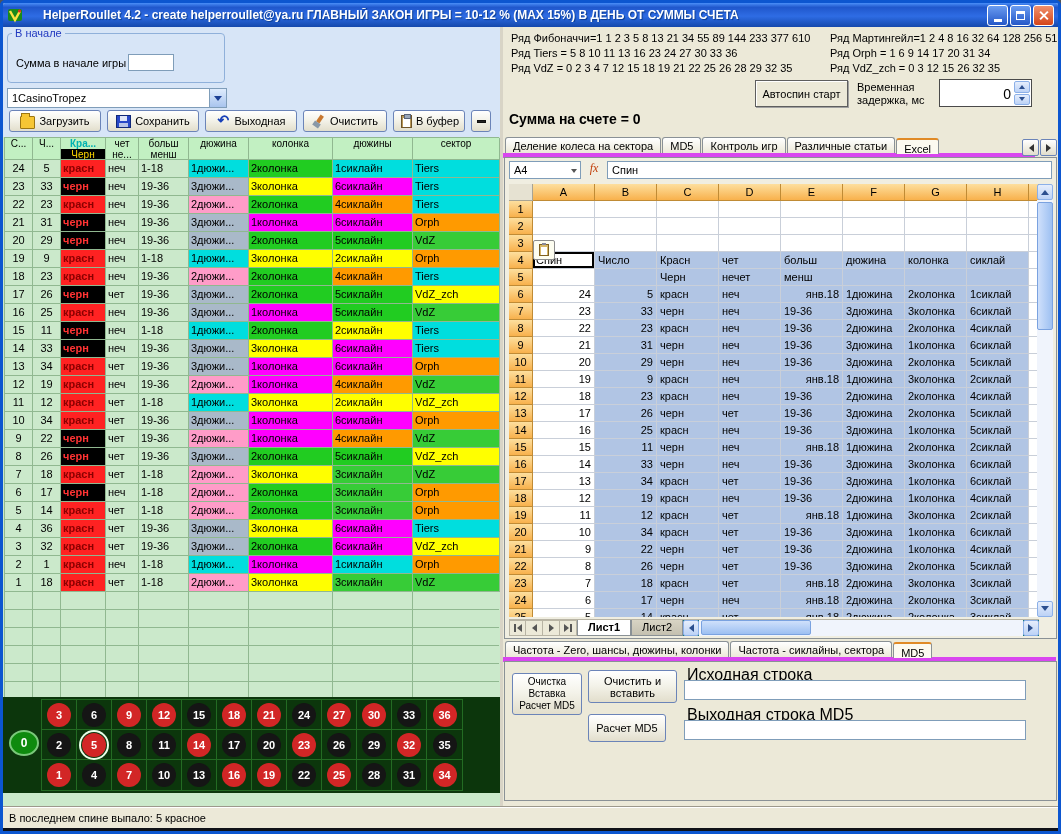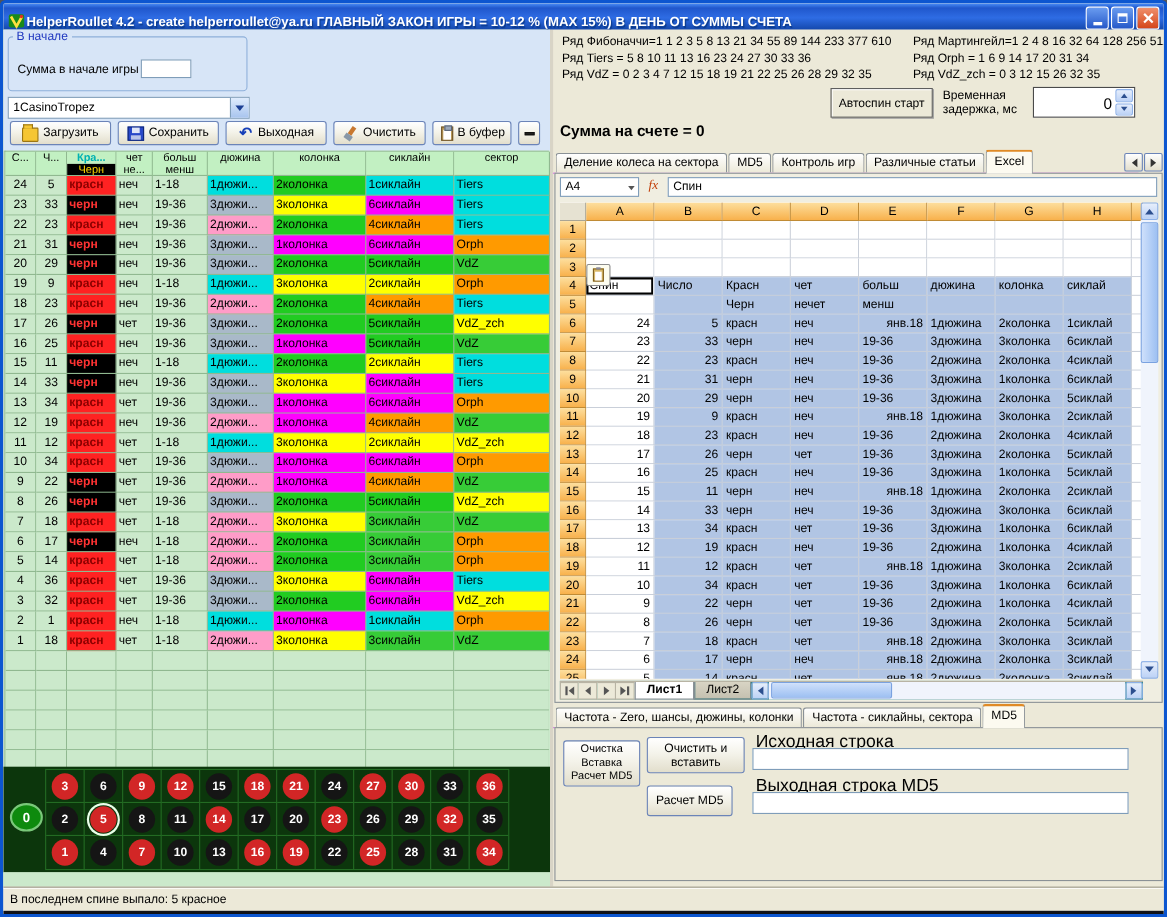--- a/index.html
+++ b/index.html
@@ -3,21 +3,21 @@
 <meta charset="utf-8">
 <style>
   :root{
     --rowbg:#cbe9cb; --hdrbg:#c2f0c2; --xlfill:#b1c5e4;
   }
   *{box-sizing:border-box;margin:0;padding:0}
   body{background:#555;font-family:"Liberation Sans",sans-serif}
   .window{position:relative;width:1061px;height:834px;border:3px solid #0c56d0;border-radius:5px 5px 0 0;
           background:#ece9d8;overflow:hidden}
   
-  .titlebar{position:absolute;left:0;top:0;right:0;height:24px;display:flex;align-items:flex-end;gap:1px;padding:0 4px;
+  .titlebar{position:absolute;left:0;top:0;right:0;height:24px;display:flex;align-items:center;gap:20px;padding:0 4px;
     background:linear-gradient(180deg,#4a8ef8 0%,#2057cc 18%,#2e6ce4 55%,#1448ac 100%)}
   .appicon{width:16px;height:16px;flex:0 0 auto}
   .title{flex:1;color:#fff;font-size:12px;font-weight:bold;white-space:nowrap;overflow:hidden;text-shadow:1px 1px 1px #0a3a8c}
   .winbtns{display:flex;gap:2px}
   .winbtn{width:21px;height:21px;border:1px solid #fff;border-radius:3px;display:flex;align-items:center;justify-content:center;cursor:default}
   .winbtn.min,.winbtn.max{background:linear-gradient(#6a9cf0,#2558c8)}
   .winbtn.close{background:linear-gradient(#f0906c,#d4451a)}
   .g-min{width:8px;height:3px;background:#fff;margin-top:10px}
   .g-max{width:9px;height:9px;border:1px solid #fff;border-top-width:3px}
   .g-x{position:relative;width:11px;height:11px}
@@ -96,21 +96,21 @@
             box-shadow:inset 1px 1px 0 #fff,1px 1px 0 #a0a0a0;font:11px "Liberation Sans",sans-serif;cursor:default}
   .delaylbl{position:absolute;left:354px;top:54px;width:86px;font-size:11px;line-height:13px}
   .spinctl{position:absolute;left:436px;top:52px;width:93px;height:28px;border:1px solid #4a4a4a;background:#fff;display:flex;padding:1px}
   .spinval{flex:1;font-size:14px;text-align:right;padding:5px 3px 0 0}
   .spinbtns{width:16px;display:flex;flex-direction:column;gap:1px}
   .sb{flex:1;background:linear-gradient(#e6eefc,#bcd2f6);border:1px solid #8cb0e8;border-radius:2px;display:flex;align-items:center;justify-content:center}
   .sb.up::after{content:"";border:3px solid transparent;border-bottom:4px solid #2c4f8f;margin-bottom:2px}
   .sb.dn::after{content:"";border:3px solid transparent;border-top:4px solid #2c4f8f;margin-top:2px}
   .balance{position:absolute;left:6px;top:84px;font-size:14px;font-weight:bold}
   
-  .tabstrip{position:absolute;display:flex;align-items:flex-end;padding-left:2px;border-bottom:1px solid #d946ef;height:21px}
+  .tabstrip{position:absolute;display:flex;padding-left:2px;border-bottom:5px solid #d946ef;height:21px}
   .topTabs{left:0;top:110px;width:532px}
   .botTabs{left:0;top:614px;width:553px}
   .tab{font-size:11px;padding:2px 7px 3px 7px;border:1px solid #8a9196;border-bottom:none;border-radius:3px 3px 0 0;
        background:linear-gradient(#ffffff,#ece9d8);margin-right:1px;white-space:nowrap;cursor:default}
   .tab.active{background:#fcfaf0;border-top:2px solid #e08a26;padding-top:3px;padding-bottom:5px;position:relative;top:1px;z-index:2}
   .tabarrows{position:absolute;right:1px;top:112px;display:flex;gap:1px}
   .tarrow{width:17px;height:17px;border:1px solid #6b84b8;border-radius:2px;background:linear-gradient(#fff,#e2decc);display:flex;align-items:center;justify-content:center}
   .tarrow.left::after{content:"";border:4px solid transparent;border-right:5px solid #333;margin-right:3px}
   .tarrow.right::after{content:"";border:4px solid transparent;border-left:5px solid #333;margin-left:3px}
   
@@ -254,21 +254,21 @@
             <div class="hl1">больш</div>
             <div class="hl2">менш</div>
           </div>
           <div class="hc">
             <div class="hl1">дюжина</div>
           </div>
           <div class="hc">
             <div class="hl1">колонка</div>
           </div>
           <div class="hc">
-            <div class="hl1">сиклайн</div>
+            <div class="hl1">дюжины</div>
           </div>
           <div class="hc">
             <div class="hl1">сектор</div>
           </div>
         </div>
       <div class="sbody">
           <div class="srow">
             <div class="c">24</div>
             <div class="c">5</div>
             <div class="c bold" style="background: rgb(255, 34, 34); color: rgb(139, 0, 0);">красн</div>

